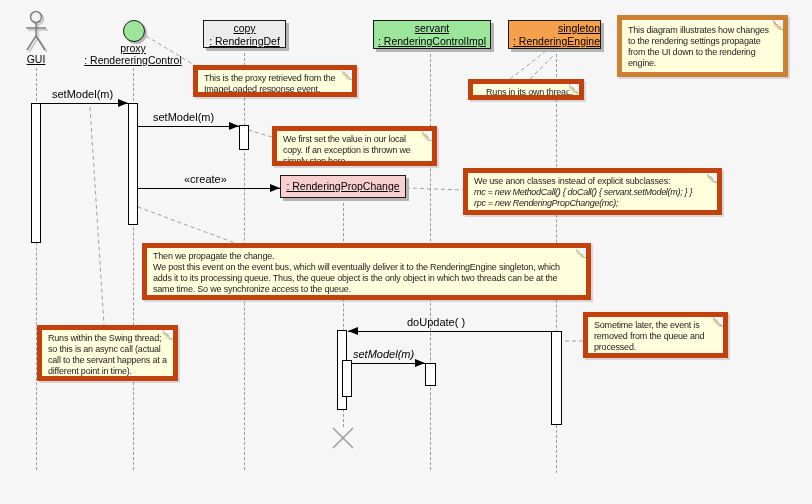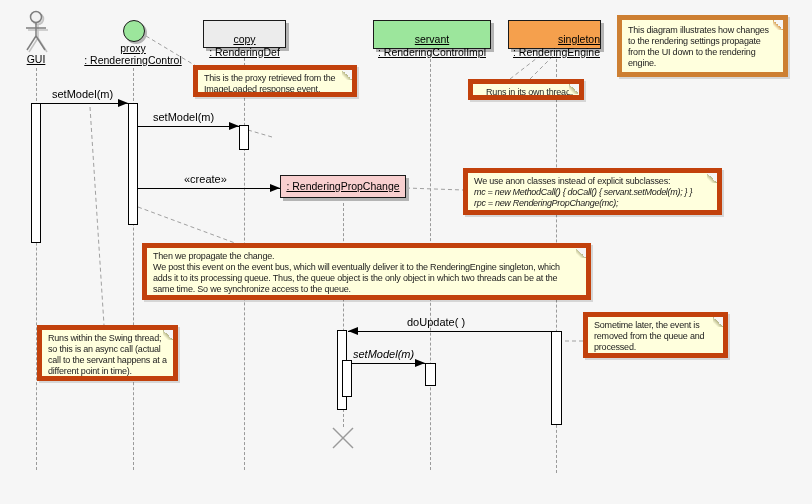--- a/index.html
+++ b/index.html
@@ -13,21 +13,21 @@
 
   .msg-line { position:absolute; height:0; border-top:1px solid #000; z-index:4; }
   .arr-r { position:absolute; width:0; height:0; border-left:10px solid #000;
            border-top:4px solid transparent; border-bottom:4px solid transparent; z-index:4; }
   .arr-l { position:absolute; width:0; height:0; border-right:10px solid #000;
            border-top:4px solid transparent; border-bottom:4px solid transparent; z-index:4; }
   .msg-label { position:absolute; font-size:11px; white-space:nowrap; z-index:4; }
   .italic { font-style:italic; }
 
   .objbox { position:absolute; border:1px solid #1a1a1a; box-shadow:3px 3px 0 #b4b4b4;
-            text-align:center; font-size:10.5px; line-height:12.5px; padding-top:12px;
+            text-align:center; font-size:10.5px; line-height:12.5px; padding-top:1px;
             box-sizing:border-box; z-index:6; }
   .objbox span { display:block; text-decoration:underline; }
   .obj-circle { position:absolute; width:20px; height:20px; border-radius:50%;
                 background:#9ce69c; border:1px solid #1a1a1a; box-shadow:2px 2px 0 #b4b4b4; z-index:6; }
   .head-label { position:absolute; text-align:center; font-size:10.5px; line-height:11.5px; z-index:6; }
   .head-label span { display:block; text-decoration:underline; white-space:nowrap; }
 
   .note { position:absolute; background:#ffffdd; border:5px solid #c2410c; box-sizing:border-box;
           padding:3px 6px; font-size:9px; letter-spacing:-0.2px; line-height:11px; color:#1c1c1c;
           overflow:hidden; box-shadow:2px 2px 0 rgba(0,0,0,0.13); z-index:5; }
@@ -146,20 +146,23 @@
   </div>
 
   <div class="note orange" style="left:617px; top:15px; width:171px; height:62px; padding-top:5px;">
     <div class="note-body">This diagram illustrates how changes to the rendering settings propagate from the UI down to the rendering engine.</div>
   </div>
 
   <div class="note" style="left:468px; top:79px; width:116px; height:21px;text-align:right;">
     <div class="note-body">Runs in its own thread.</div>
   </div>
 
+  <div class="note" style="left:272px; top:126px; width:165px; height:40px;">
+    <div class="note-body">We first set the value in our local copy. If an exception is thrown we simply stop here.</div>
+  </div>
 
   <div class="note" style="left:463px; top:168px; width:259px; height:47px;">
     <div class="note-body">We use anon classes instead of explicit subclasses:</div>
     <div class="note-code">mc = new MethodCall() { doCall() { servant.setModel(m); } }
 rpc = new RenderingPropChange(mc);</div>
   </div>
 
   <div class="note" style="left:142px; top:243px; width:449px; height:57px;">
     <div class="note-body">Then we propagate the change.
 We post this event on the event bus, which will eventually deliver it to the RenderingEngine singleton, which adds it to its processing queue. Thus, the queue object is the only object in which two threads can be at the same time. So we synchronize access to the queue.</div>

